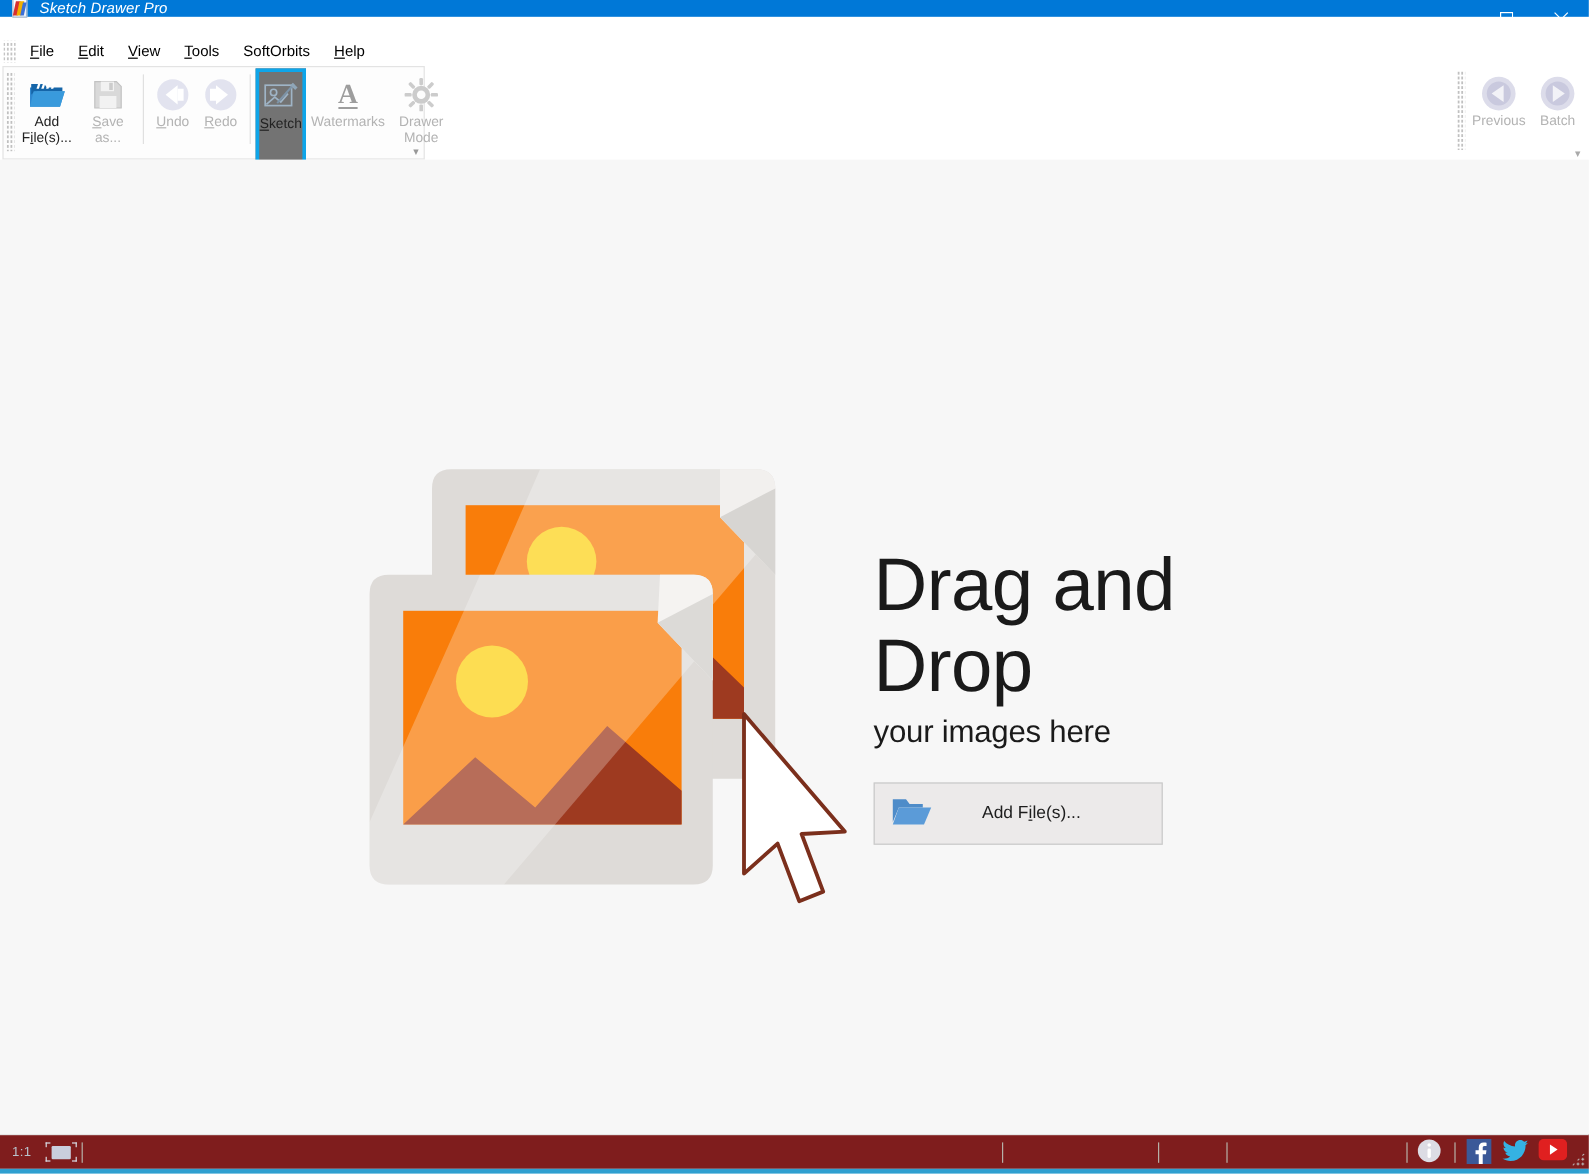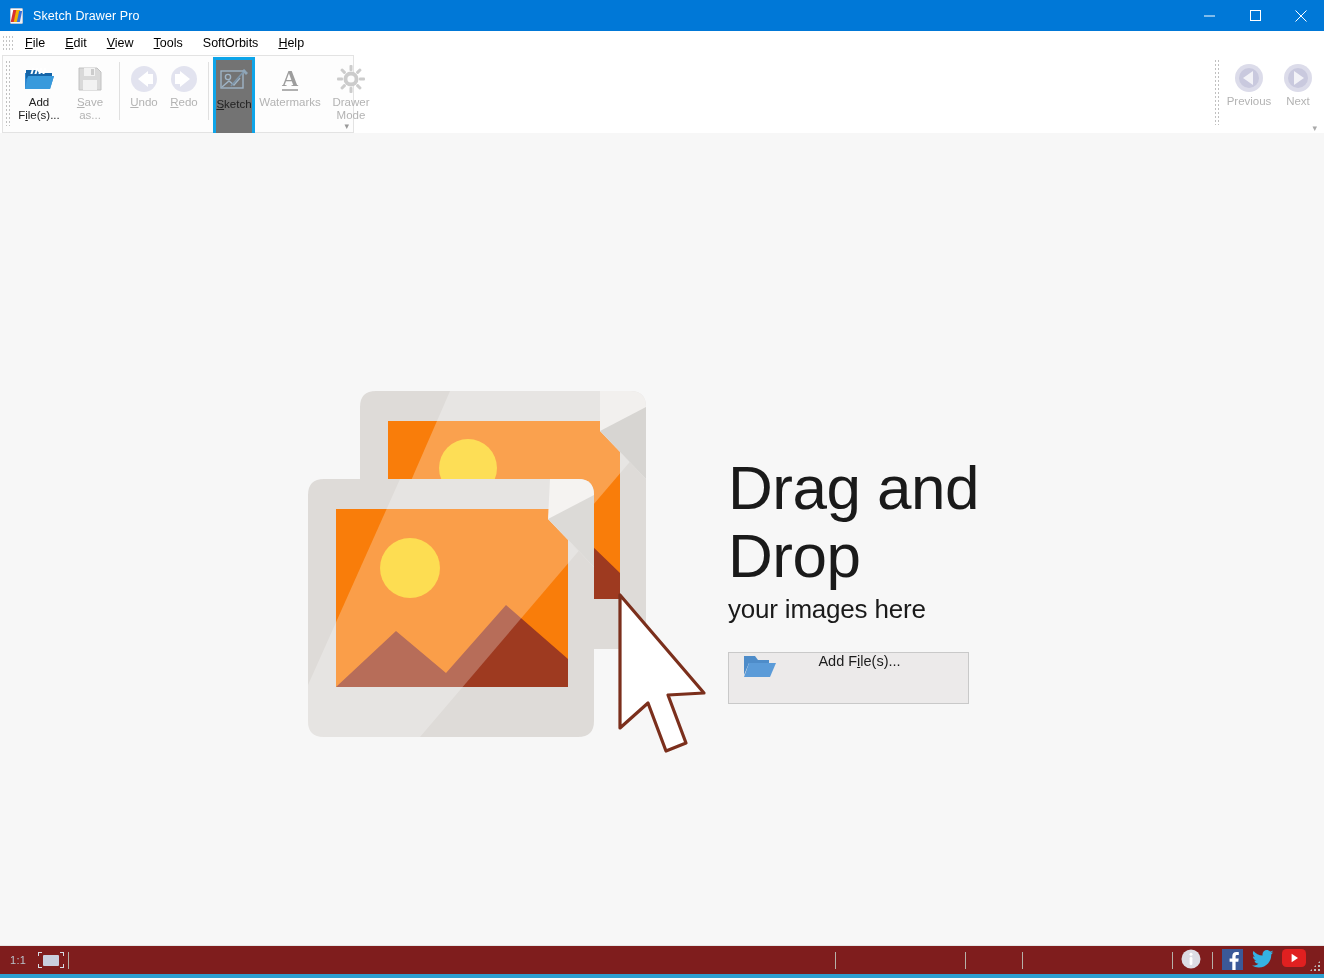--- a/index.html
+++ b/index.html
@@ -5,23 +5,23 @@
   * { box-sizing: border-box; margin: 0; padding: 0; }
   html, body {
     width: 1324px; height: 978px;
     overflow: hidden;
     font-family: "Liberation Sans", sans-serif;
     background: #ffffff;
   }
 
   
   #titlebar {
-    position: absolute; left: 0; top: 0; width: 1324px; height: 31px;
+    position: absolute; left: 0; top: 0; width: 1324px; height: 14px;
     background: #0078d7;
-    display: flex; align-items: center;
+    display: flex; align-items: center; font-style: italic;
   }
   #app-icon {
     width: 16px; height: 16px; margin-left: 9px; margin-right: 8px;
     position: relative; flex: 0 0 auto;
   }
   #app-icon .sheet {
     position: absolute; left: 1px; top: 0px; width: 13px; height: 16px;
     background: linear-gradient(135deg,#ffffff 0%,#e9eef5 100%);
     border: 1px solid #bcc6d4; border-radius: 1px;
   }
@@ -128,21 +128,21 @@
     font-size: 62px; font-weight: 300; color: #1a1a1a;
     letter-spacing: -0.5px; line-height: 68px;
   }
   #drop-sub {
     font-size: 26px; font-weight: 300; color: #1a1a1a;
     margin-top: 4px; letter-spacing: -0.2px;
   }
   #add-files-button {
     margin-top: 27px; width: 241px; height: 52px;
     background: #eceaea; border: 1px solid #c9c9c9;
-    display: flex; cursor: default;
+    display: flex; align-items: center; cursor: default;
   }
   #add-files-button .folder { margin-left: 14px; flex: 0 0 auto; }
   #add-files-button .txt {
     flex: 1 1 auto; text-align: center; font-size: 14.5px;
     color: #1d1d1d; padding-right: 26px;
   }
   #add-files-button .txt u { text-decoration: underline; }
 
   
   #statusbar {
@@ -348,21 +348,21 @@
       </div>
 
       <div class="tbtn disabled" style="width:44px;">
         <div class="glyph">
           <svg width="32" height="32" viewBox="0 0 32 32">
             <circle cx="16" cy="16" r="14" fill="#dcdcea"></circle>
             <circle cx="16" cy="16" r="10" fill="#c9c9de"></circle>
             <path d="M12 9 L22 16 L12 23 Z" fill="#f2f2f7"></path>
           </svg>
         </div>
-        <div class="lbl">Next</div>
+        <div class="lbl">Batch</div>
       </div>
       <div id="nav-scrollarrow">▾</div>
     </div>
 
   </div>
 </div>
 
 <div id="canvas">
   <div id="drop-wrap">
 

